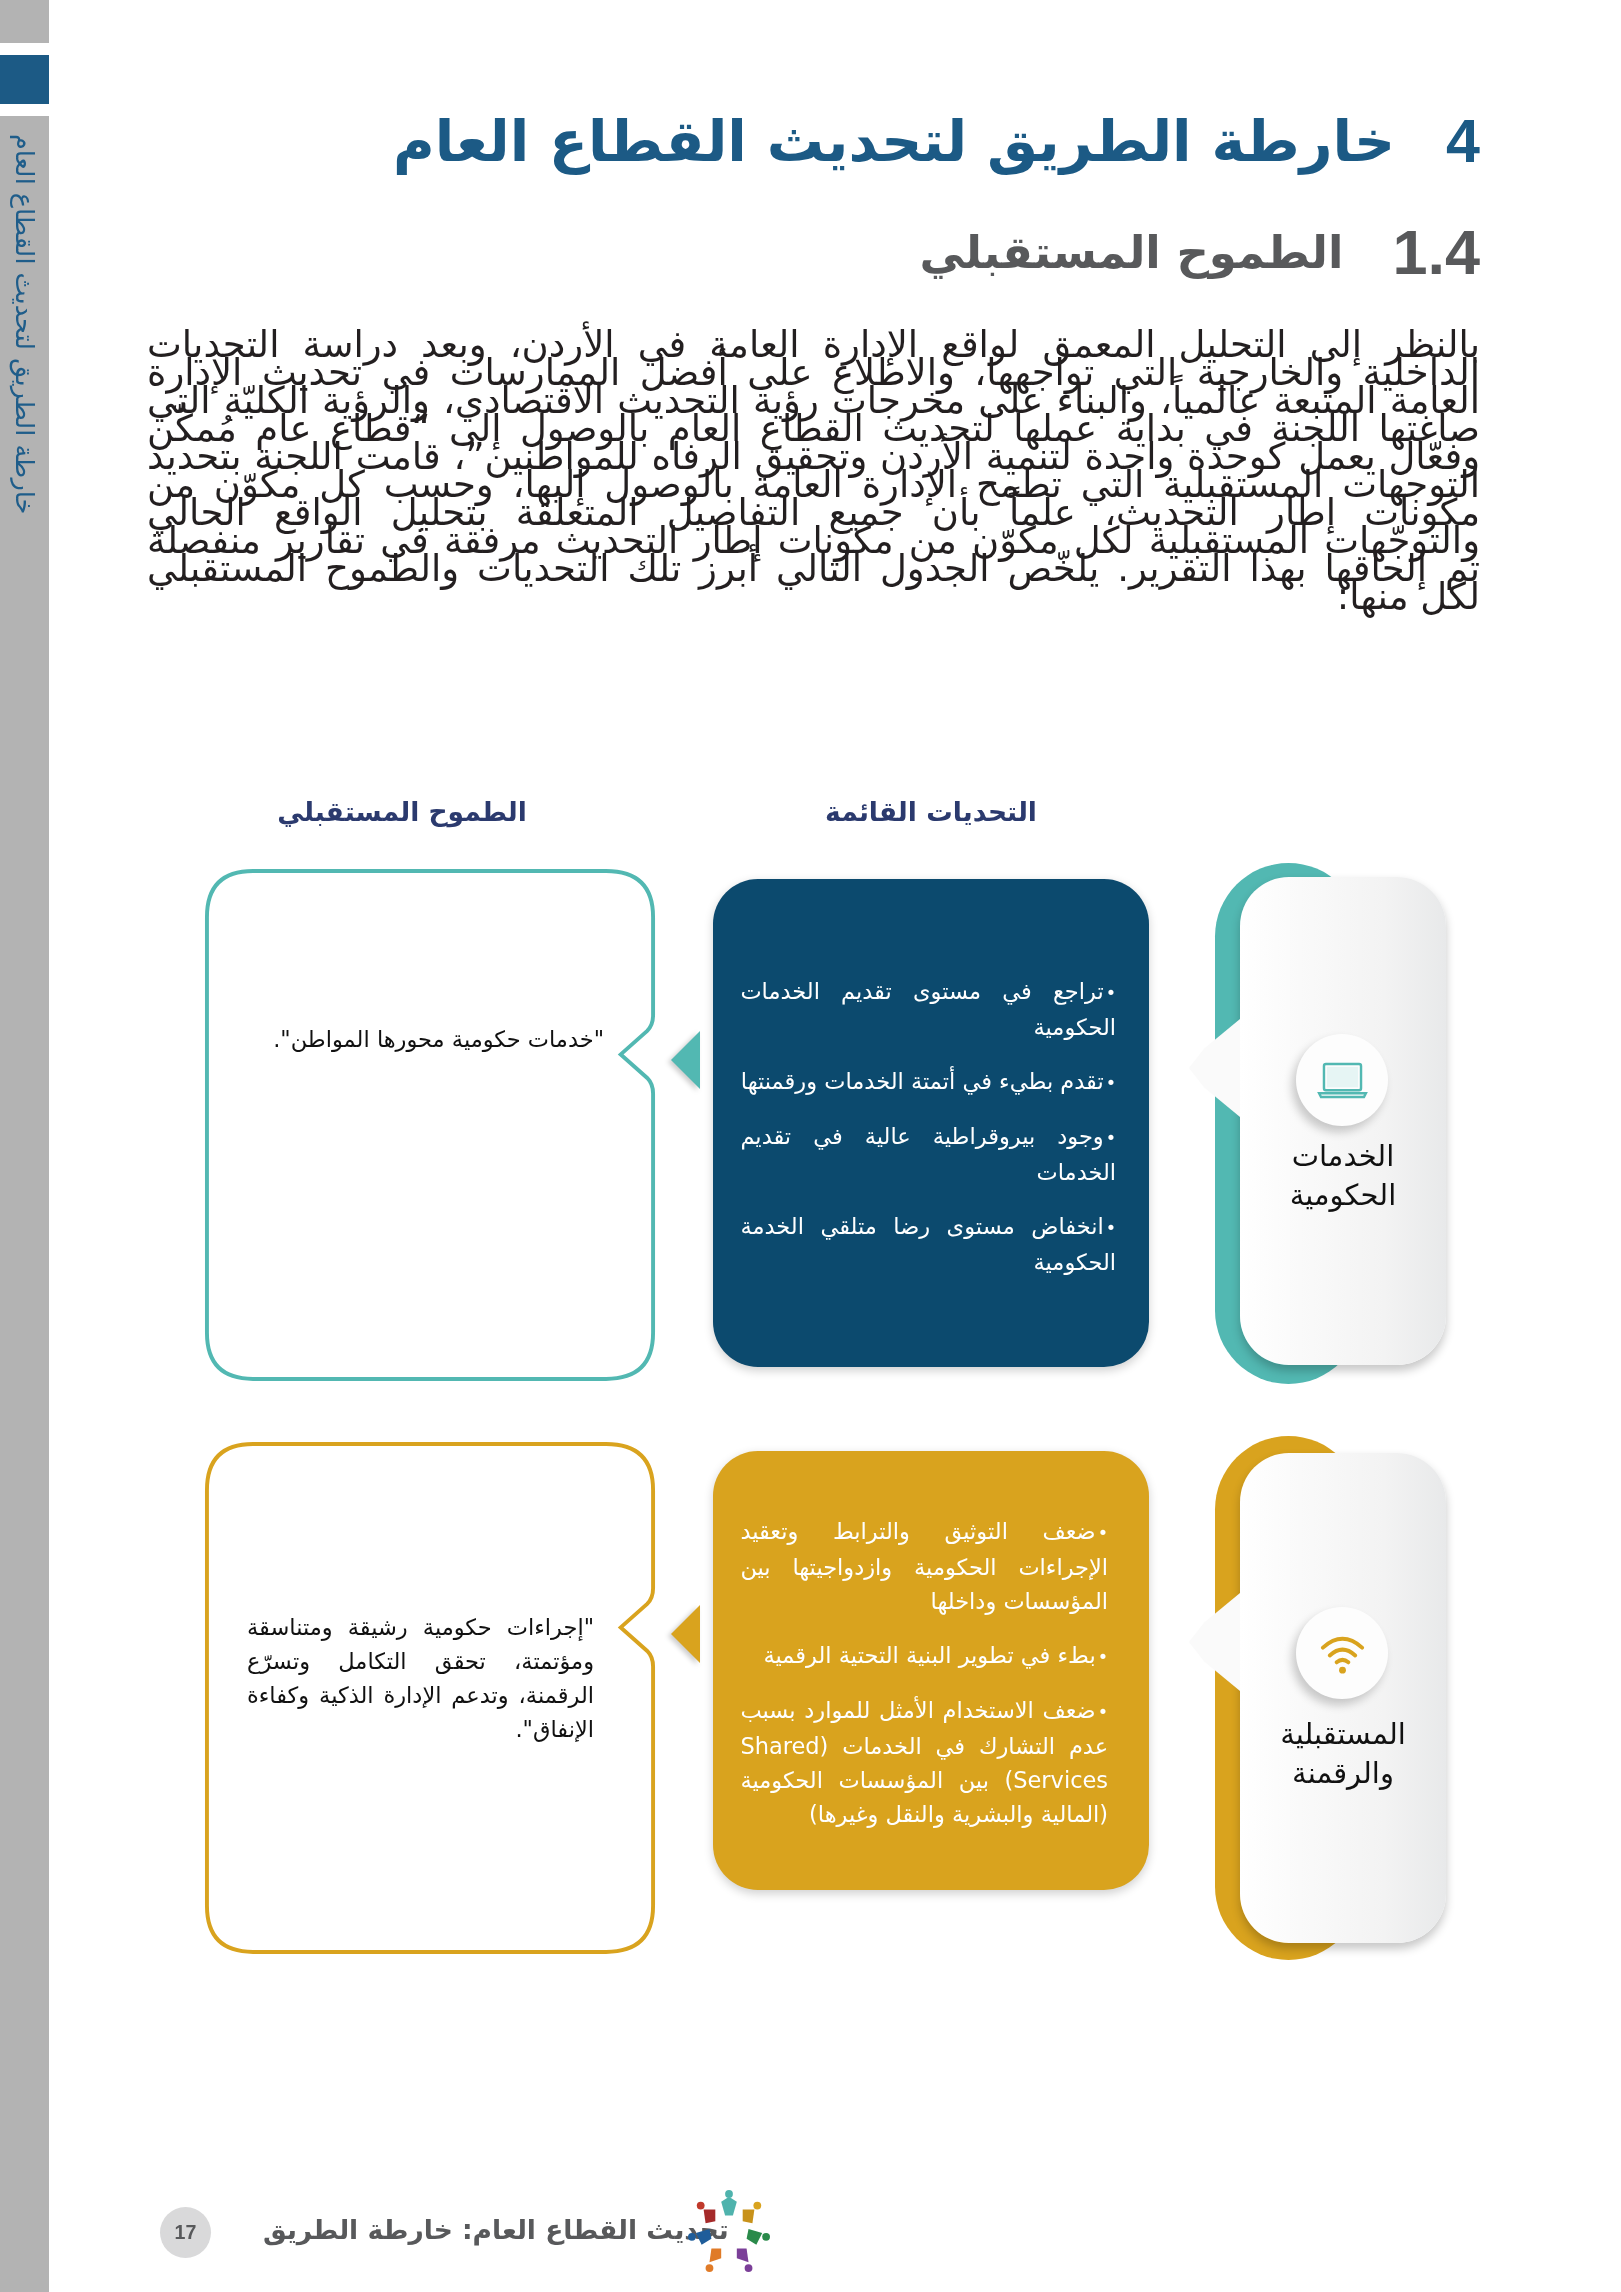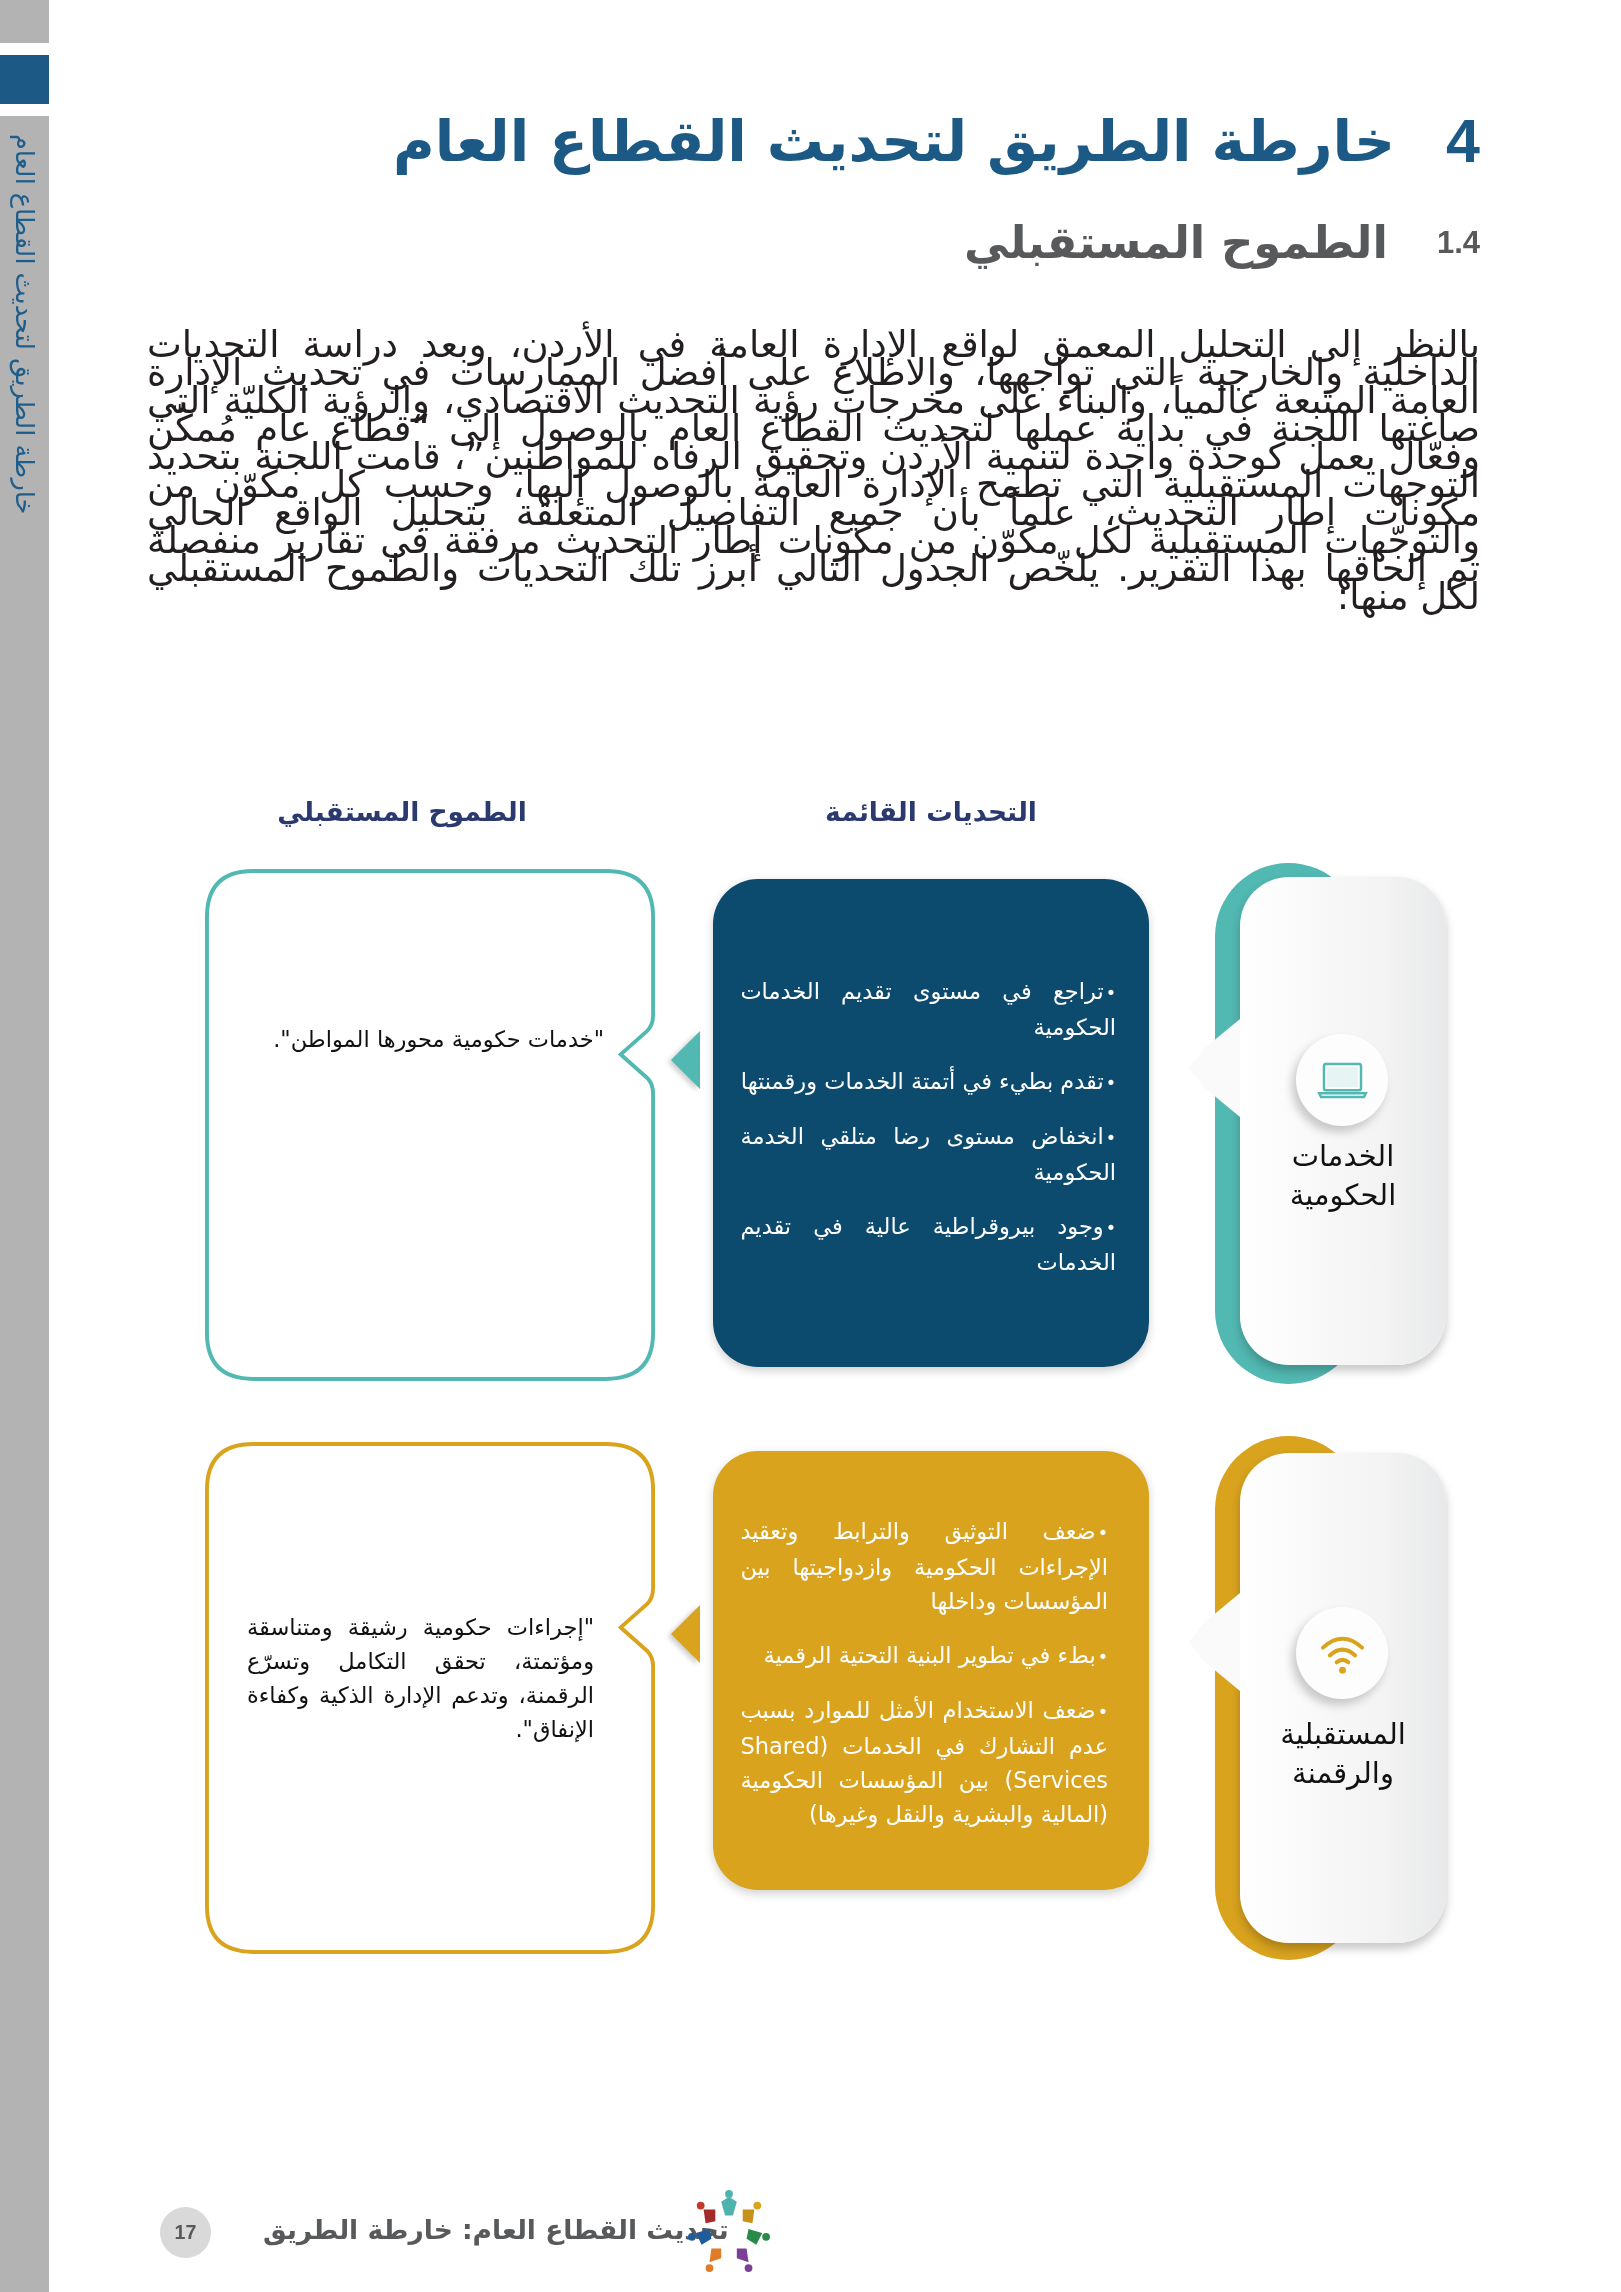--- a/index.html
+++ b/index.html
@@ -13,21 +13,21 @@
   .side-gray { left:0; top:116px; width:49px; height:2177px; background:#b3b3b3; }
   .side-text { left:0; top:118px; width:49px; height:412px; display:flex; align-items:center; justify-content:center; }
   .side-text span { writing-mode:vertical-rl; color:#1f5d8a; font-size:25.5px; white-space:nowrap;
                     font-family:"DejaVu Sans", sans-serif; }
 
   
   .h1 { right:141px; top:106px; display:flex; flex-direction:row; align-items:center; gap:51px; color:#1c5a85; }
   .h1 .num { font-size:61px; font-weight:bold; font-family:"Liberation Sans", sans-serif; }
   .h1 .txt { font-size:57px; font-weight:bold; font-family:"DejaVu Sans", sans-serif; }
   .h2 { right:141px; top:216px; display:flex; align-items:center; gap:49px; color:#58595b; }
-  .h2 .num { font-size:31px; font-weight:bold; font-family:"Liberation Sans", sans-serif; }
+  .h2 .num { font-size:63px; font-weight:bold; font-family:"Liberation Sans", sans-serif; }
   .h2 .txt { font-size:45px; font-weight:bold; }
 
   .para { right:141px; top:331px; width:1333px; font-size:37px; line-height:28px; color:#231f20;
           text-align:justify; text-align-last:right; }
 
   
   .col-h { top:796px; font-size:26.5px; color:#2b3a6e; font-weight:bold; text-align:center; width:392px; }
   .col-h.aspire { left:206px; }
   .col-h.challenge { left:735px; }
 
@@ -91,22 +91,22 @@
     <path d="M50,3 H410 Q458,3 458,50 V150 Q458,160 452,166 L425,190 L452,214 Q458,220 458,230 V474 Q458,521 410,521 H50 Q3,521 3,474 V50 Q3,3 50,3 Z" fill="#fff" stroke="#52b8b2" stroke-width="4"></path>
   </svg>
   <div class="asp-text" style="right:51px; left:57px; top:154px;">"خدمات حكومية محورها المواطن".</div>
 </div>
 
 <div class="abs arrow" style="left:671px; top:1031px; border-right:29px solid #52b8b2; filter:drop-shadow(-2.9px 2.9px 2.9px rgba(0,0,0,0.2));"></div>
 <div class="abs ch-box" style="top:879px; height:488px; background:#0c4a6e;">
   <ul class="ch-list" style="top:95px;">
     <li><span class="bullet">•</span><span>تراجع في مستوى تقديم الخدمات الحكومية</span></li>
     <li><span class="bullet">•</span><span>تقدم بطيء في أتمتة الخدمات ورقمنتها</span></li>
+    <li><span class="bullet">•</span><span>وجود بيروقراطية عالية في تقديم الخدمات</span></li>
     <li><span class="bullet">•</span><span>انخفاض مستوى رضا متلقي الخدمة الحكومية</span></li>
-    <li><span class="bullet">•</span><span>وجود بيروقراطية عالية في تقديم الخدمات</span></li>
   </ul>
 </div>
 
 <div class="abs pill" style="left:1215px; top:863px; height:521px; background:#52b8b2;"></div>
 <div class="abs card" style="left:1240px; top:877px; height:488px;"></div>
 <div class="abs notch" style="left:1189px; top:1019px;"></div>
 <div class="abs icon-circle" style="left:1296px; top:1034px;">
   <svg width="51" height="39" viewBox="0 0 52 40">
     <rect x="7" y="3" width="38" height="27" rx="2" fill="none" stroke="#52b8b2" stroke-width="2.5"></rect>
     <rect x="10" y="6" width="32" height="21" fill="#e6f5f4" stroke="none"></rect>

